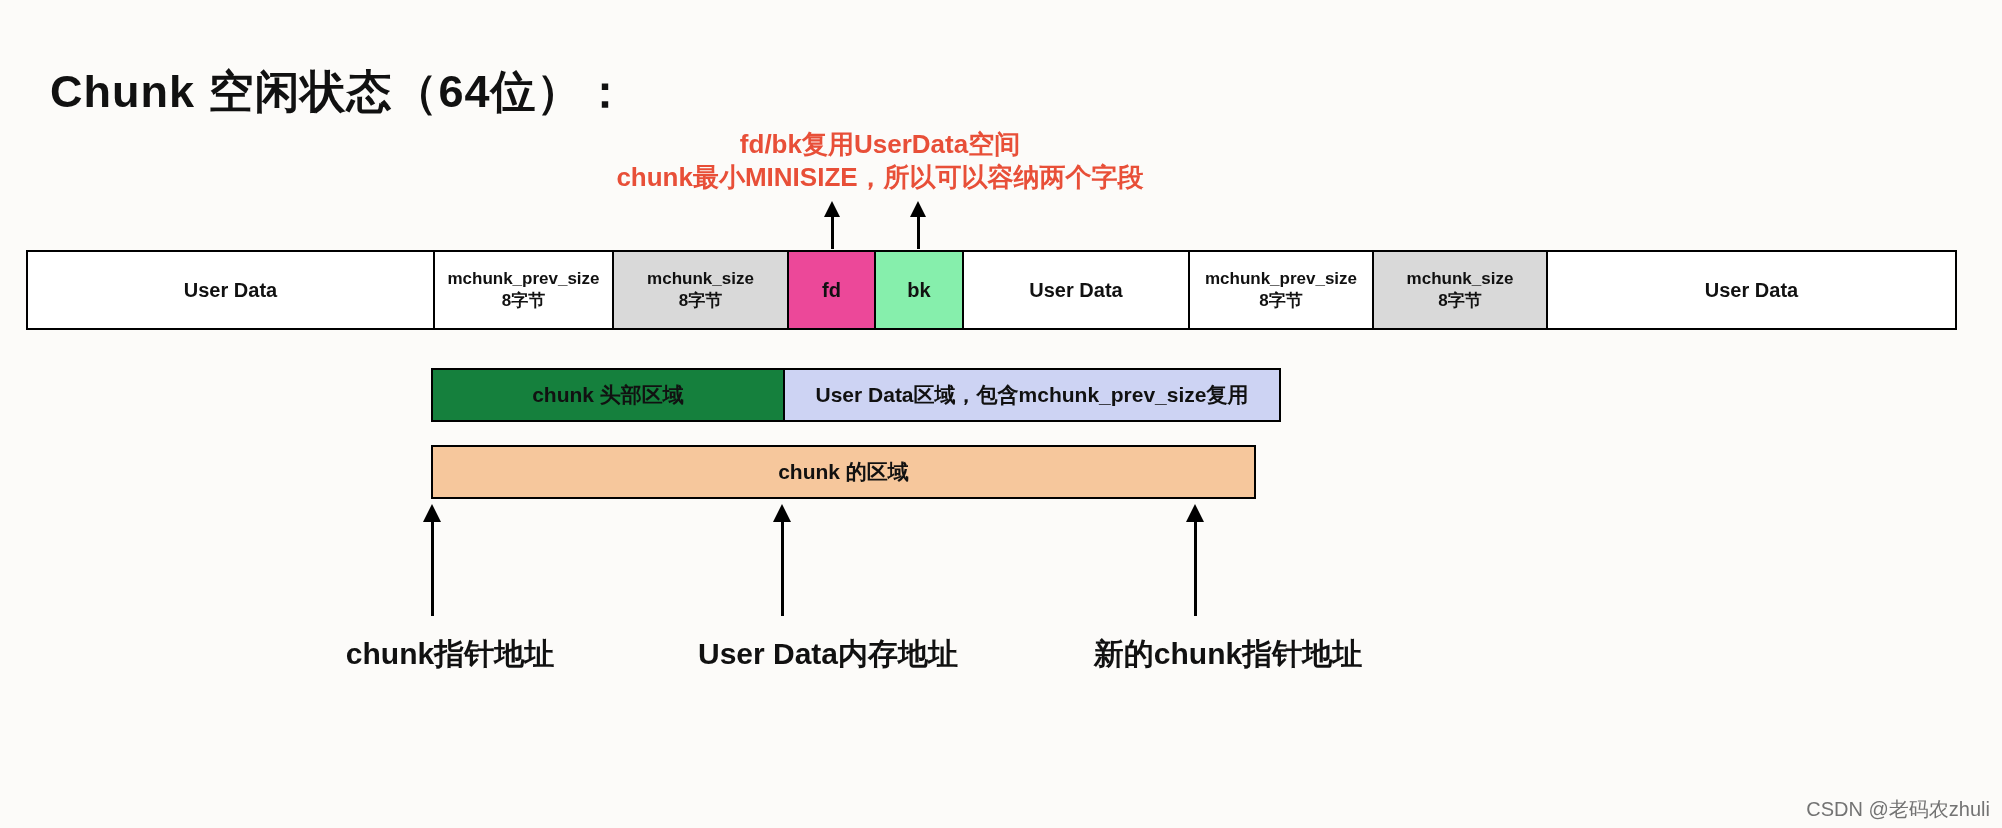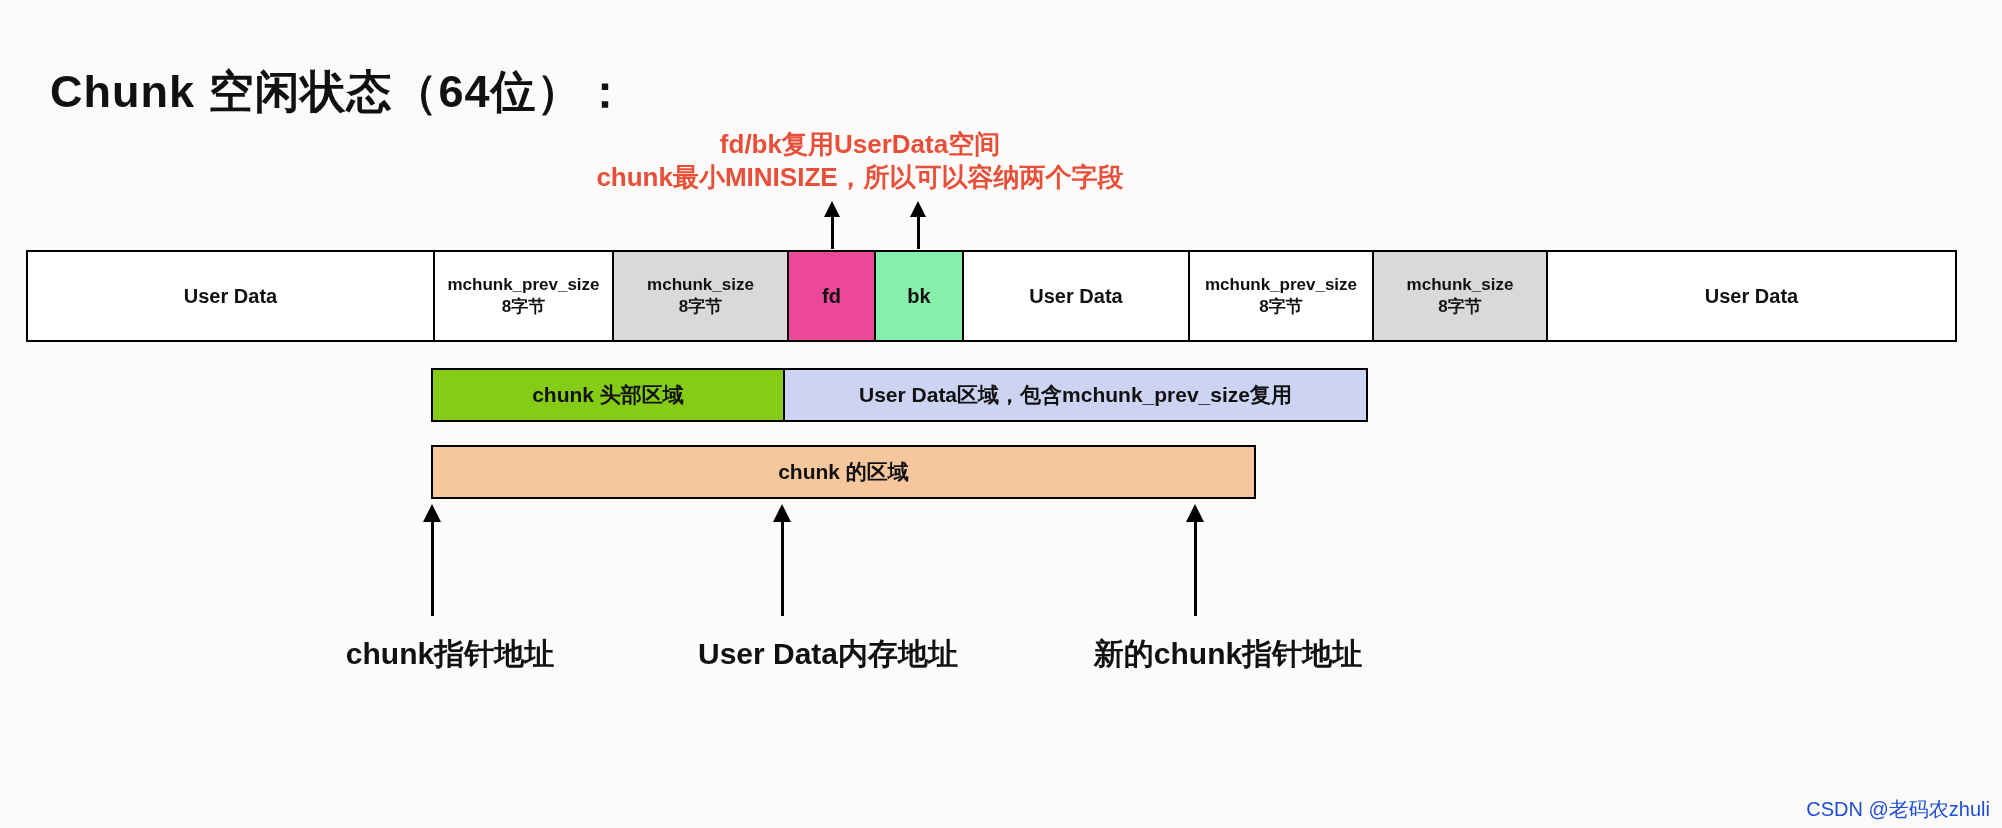--- a/index.html
+++ b/index.html
@@ -53,21 +53,21 @@
   .arrow.big .head {
     border-left-width: 9px;
     border-right-width: 9px;
     border-bottom-width: 18px;
   }
   
   .mem-row {
     position: absolute;
     left: 26px;
     top: 250px;
-    height: 92px;
+    height: 80px;
     display: flex;
   }
   .cell {
     box-sizing: border-box;
     border: 2px solid #000;
     border-left-width: 0;
     background: #fff;
     display: flex;
     flex-direction: column;
     align-items: center;
@@ -107,32 +107,32 @@
     transform: translateX(-50%);
     font-weight: bold;
     font-size: 30px;
     white-space: nowrap;
   }
   .watermark {
     position: absolute;
     right: 12px;
     top: 796px;
     font-size: 20px;
-    color: #1d4ed8;
+    color: #737373;
     white-space: nowrap;
   }
 </style>
 </head>
 <body>
 
 <div class="stage">
 
   <div class="title">Chunk 空闲状态（64位）：</div>
 
-  <div class="annotation" style="color: rgb(232, 79, 56);">
+  <div class="annotation" style="color: rgb(232, 79, 56); margin-left: 20px;">
     <div>fd/bk复用UserData空间</div>
     <div>chunk最小MINISIZE，所以可以容纳两个字段</div>
   </div>
 
   <div class="arrow" style="left:824px; top:201px; height:48px; width:16px;">
     <div class="head"></div>
     <div class="stem"></div>
   </div>
   <div class="arrow" style="left:910px; top:201px; height:48px; width:16px;">
     <div class="head"></div>
@@ -167,24 +167,24 @@
     <div class="cell small gray" style="width: 174px; background: rgb(217, 217, 217);">
       <span class="cell-label">mchunk_size</span>
       <span class="cell-sub">8字节</span>
     </div>
     <div class="cell" style="width: 409px; background: rgb(255, 255, 255);">
       <span class="cell-label">User Data</span>
     </div>
   </div>
 
   <div class="region-bar bar-top">
-    <div class="region-seg" style="width: 354px; background: #84cc16;">
+    <div class="region-seg" style="width: 354px; background: #15803d;">
       <span>chunk 头部区域</span>
     </div>
-    <div class="region-seg" style="width: 583px; background: rgb(205, 211, 243);">
+    <div class="region-seg" style="width: 496px; background: rgb(205, 211, 243);">
       <span>User Data区域，包含mchunk_prev_size复用</span>
     </div>
   </div>
 
   <div class="region-bar bar-bottom">
     <div class="region-seg" style="width: 825px; background: rgb(246, 199, 156);">
       <span>chunk 的区域</span>
     </div>
   </div>
 

